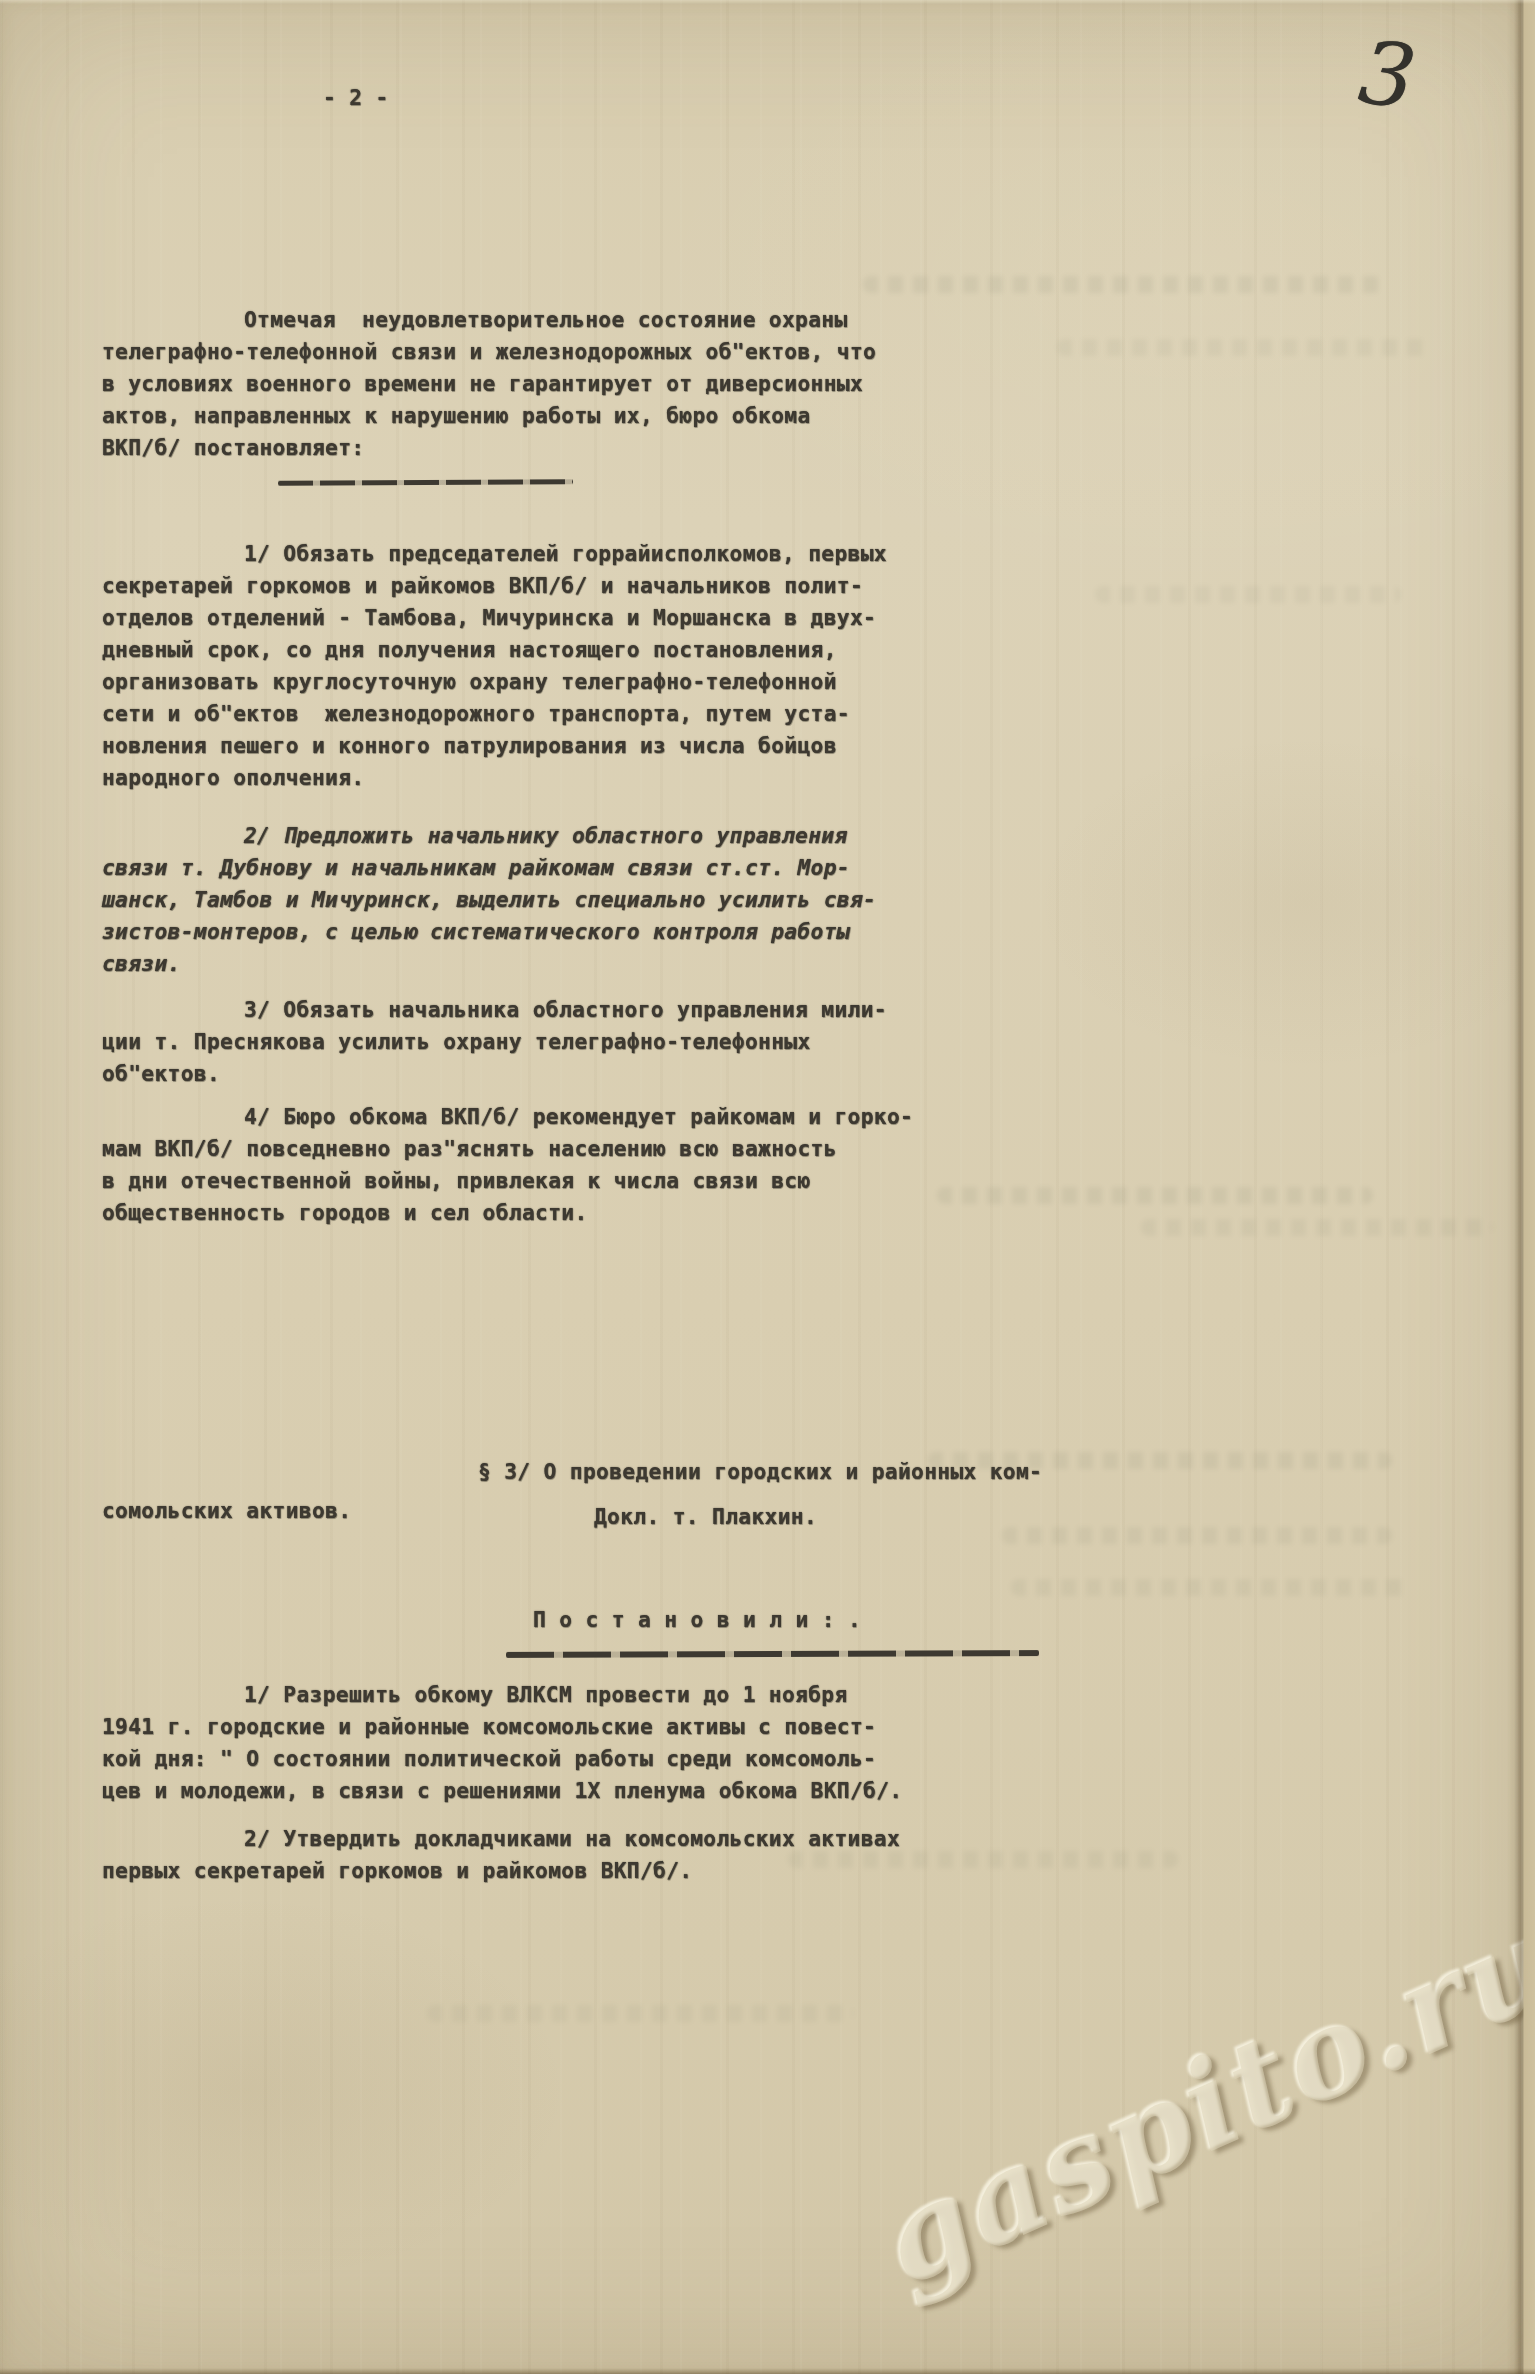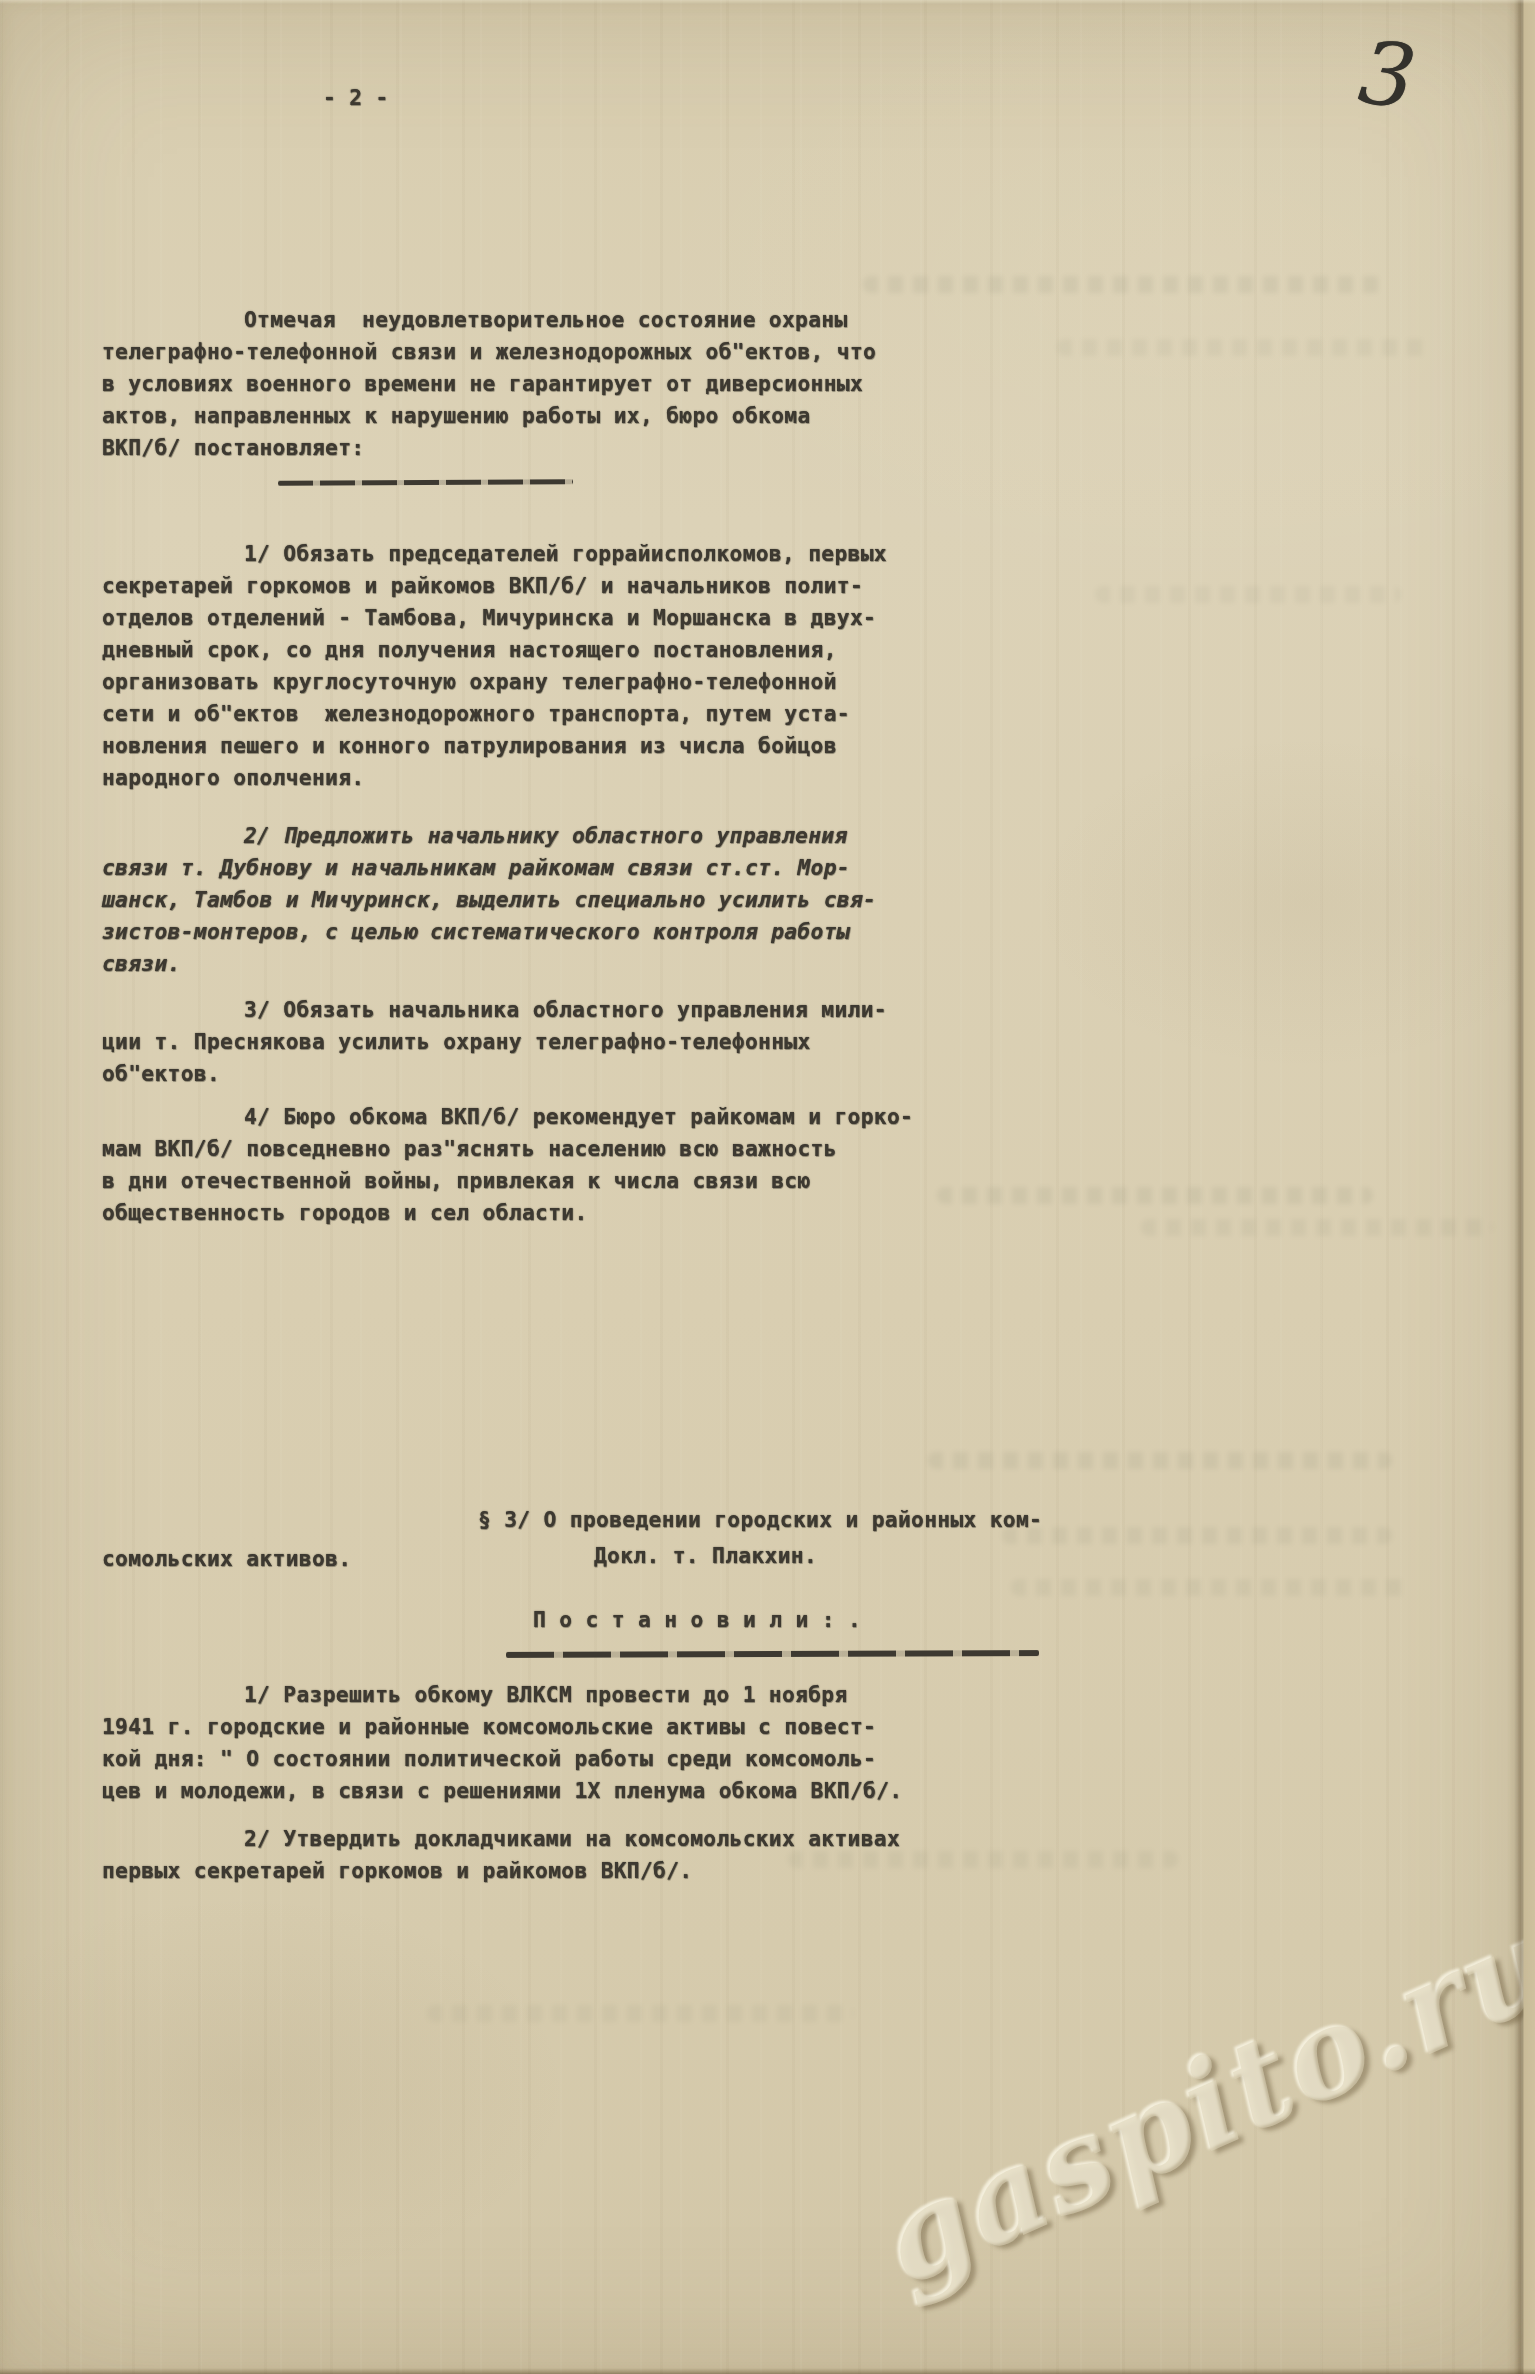--- a/index.html
+++ b/index.html
@@ -26,42 +26,42 @@
     font-size:21.3px;
     font-weight:700;
     letter-spacing:0.3px;
     text-shadow:0 0 1.3px rgba(58,54,44,0.85), 0.6px 0.6px 0 rgba(58,54,44,0.35);
     filter: blur(0.3px);
   }
   .para{position:absolute;left:102px;width:1159px;}
   .line{height:32px;white-space:pre;}
   .lh35 .line{height:32px;}
   .ind{padding-left:142px;}
-  .ind2{padding-left:376px;margin-top:48px;}
+  .ind2{padding-left:376px;}
   .pagenum{position:absolute;left:323px;top:85px;}
   .handnum{
     position:absolute;left:1360px;top:32px;
     font-family:"DejaVu Serif", serif;font-style:italic;
     font-size:87px;color:#34322c;
     transform:rotate(7deg);
     text-shadow:0 0 0.9px rgba(40,38,32,0.8);
     line-height:1;
   }
   .underline{position:absolute;height:4.6px;border-radius:1.9px;filter:blur(0.4px);}
   .u1{
     left:278px;top:480px;width:295px;
     background:repeating-linear-gradient(90deg,#3d3931 0 35px, rgba(61,57,49,0.22) 35px 42px);
     transform:rotate(-0.3deg);
   }
   .u2{
     left:506px;top:1651px;width:533px;height:5.6px;
     background:repeating-linear-gradient(90deg,#3d3931 0 48px, rgba(61,57,49,0.18) 48px 57px);
     transform:rotate(-0.2deg);
   }
-  .speaker{position:absolute;left:594px;top:1543px;}
+  .speaker{position:absolute;left:594px;top:1504px;}
   .resolved{position:absolute;left:533px;top:1607px;}
   .watermark{
     position:absolute;left:916px;top:2175px;
     font-family:"DejaVu Serif", serif;font-style:italic;font-weight:bold;
     font-size:122px;line-height:1.1;white-space:nowrap;
     color:rgba(221,211,184,0.55);
     text-shadow:-1.9px -2.8px 2.8px rgba(255,252,238,0.75), 3.7px 4.6px 4.6px rgba(98,82,50,0.42);
     transform:rotate(-24deg);transform-origin:0 100%;
     letter-spacing:2.8px;
     pointer-events:none;

